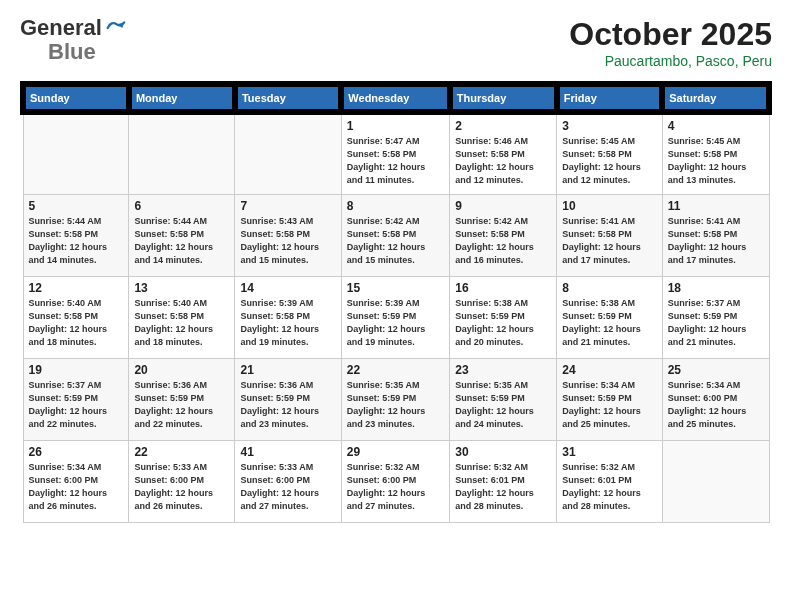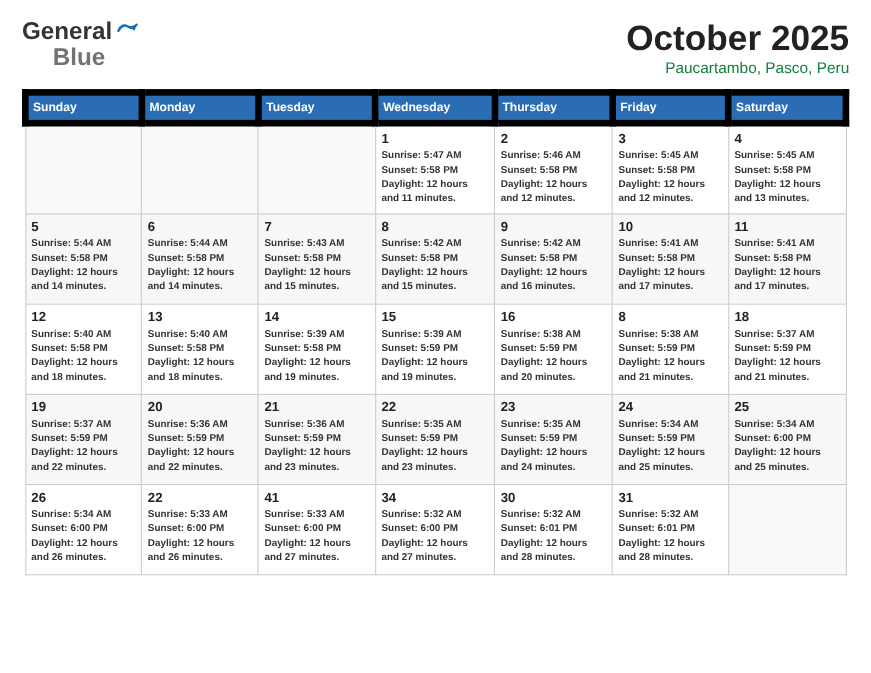--- a/index.html
+++ b/index.html
@@ -247,21 +247,21 @@
           </td>
           <td>
             <span class="day-number">22</span>
             <div class="day-info">Sunrise: 5:33 AM<br>Sunset: 6:00 PM<br>Daylight: 12 hours<br>and 26 minutes.</div>
           </td>
           <td>
             <span class="day-number">41</span>
             <div class="day-info">Sunrise: 5:33 AM<br>Sunset: 6:00 PM<br>Daylight: 12 hours<br>and 27 minutes.</div>
           </td>
           <td>
-            <span class="day-number">34</span>
+            <span class="day-number">29</span>
             <div class="day-info">Sunrise: 5:32 AM<br>Sunset: 6:00 PM<br>Daylight: 12 hours<br>and 27 minutes.</div>
           </td>
           <td>
             <span class="day-number">30</span>
             <div class="day-info">Sunrise: 5:32 AM<br>Sunset: 6:01 PM<br>Daylight: 12 hours<br>and 28 minutes.</div>
           </td>
           <td>
             <span class="day-number">31</span>
             <div class="day-info">Sunrise: 5:32 AM<br>Sunset: 6:01 PM<br>Daylight: 12 hours<br>and 28 minutes.</div>
           </td>

